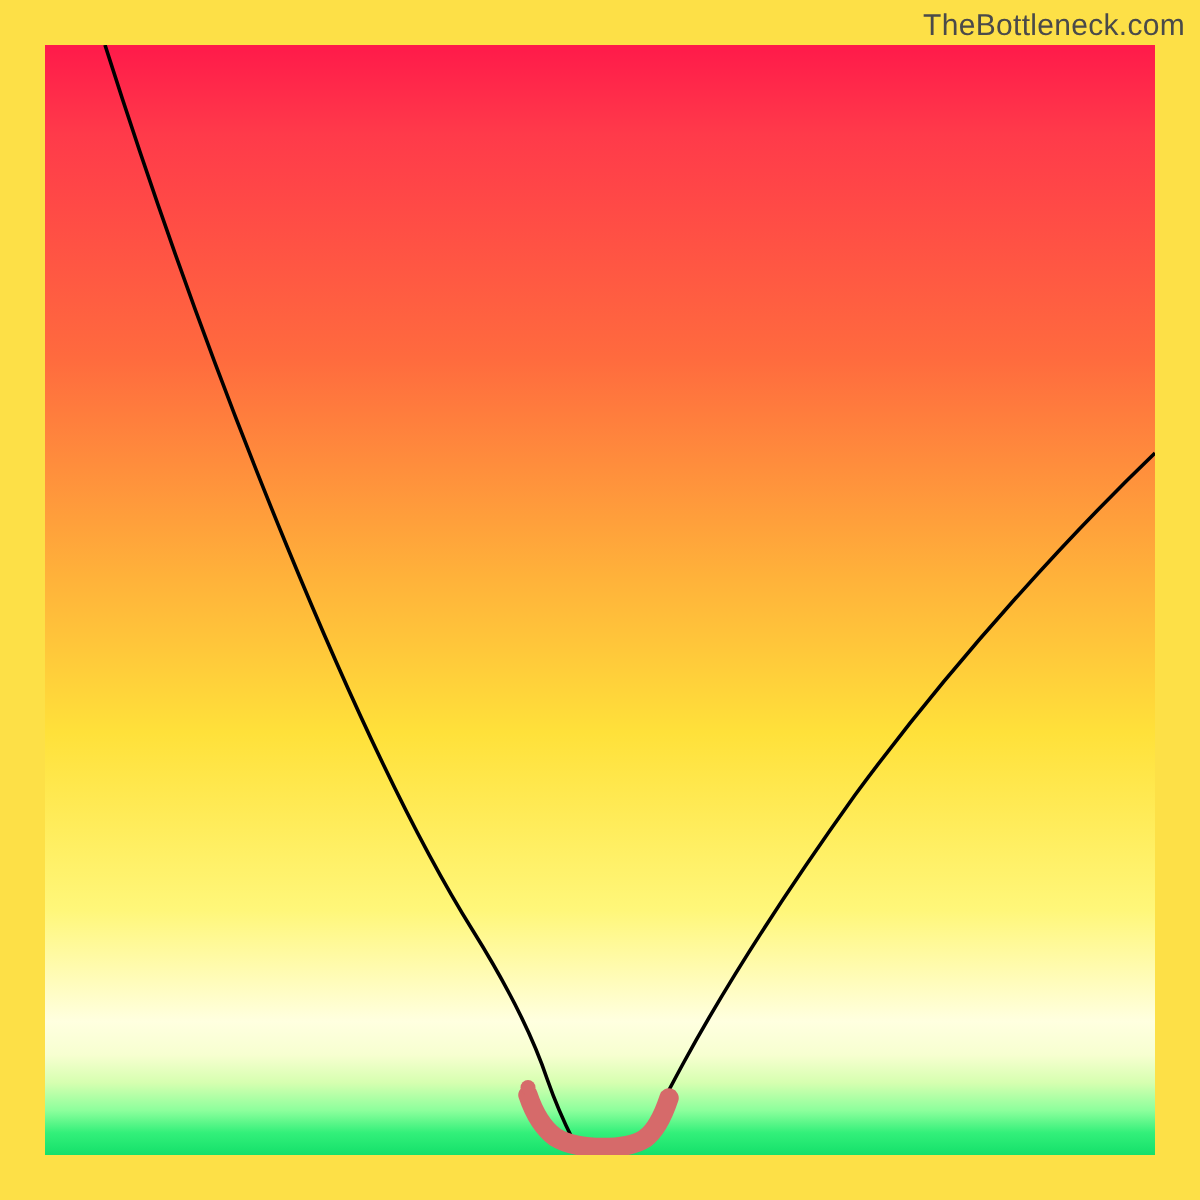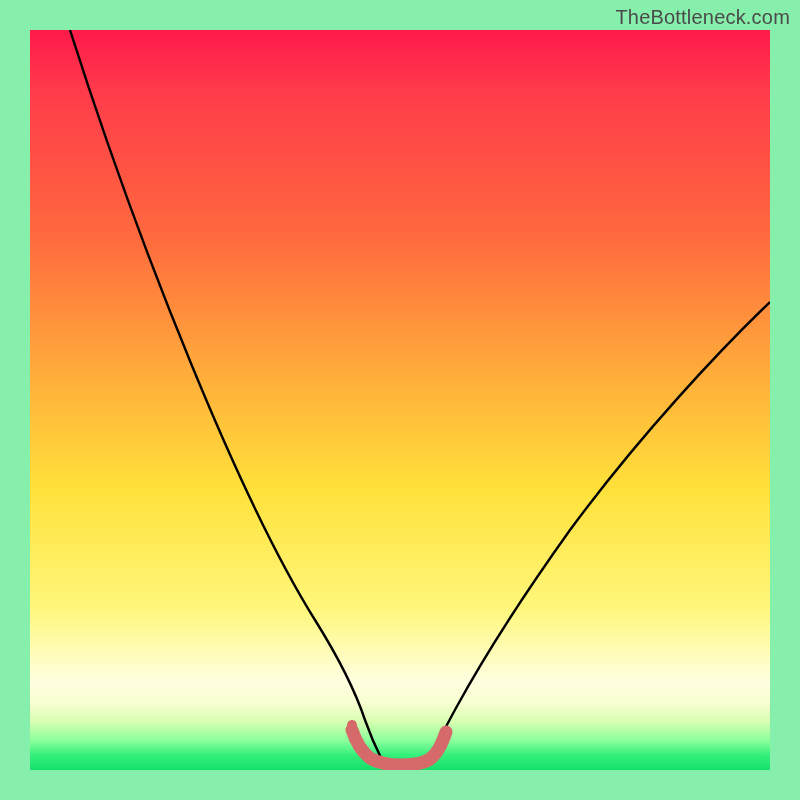--- a/index.html
+++ b/index.html
@@ -8,21 +8,21 @@
     width: 800px;
     height: 800px;
     overflow: hidden;
     background: #000;
     font-family: Arial, Helvetica, sans-serif;
   }
   .frame {
     position: relative;
     width: 800px;
     height: 800px;
-    background: #86efac;
+    background: #fde047;
   }
   .plot {
     position: absolute;
     left: 30px;
     top: 30px;
     width: 740px;
     height: 740px;
     
     background: linear-gradient(
       to bottom,

